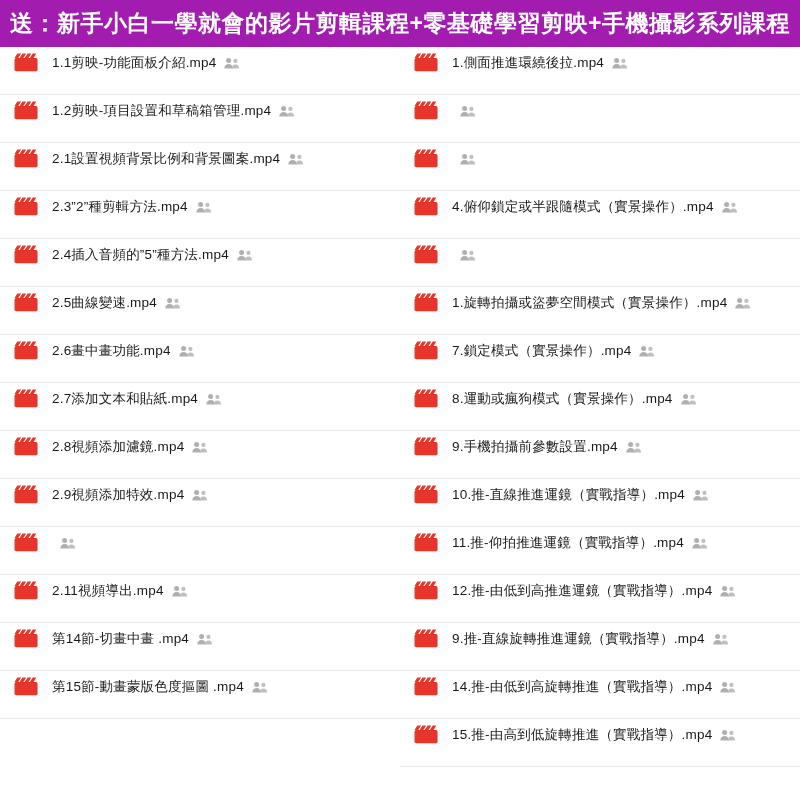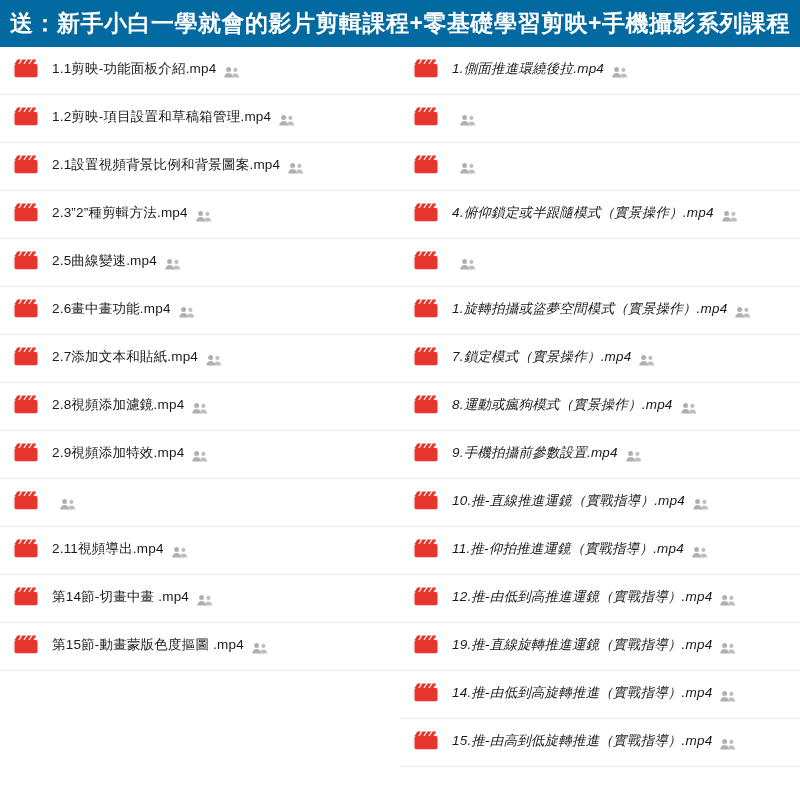--- a/index.html
+++ b/index.html
@@ -10,45 +10,45 @@
     font-family: "Liberation Sans", sans-serif;
   }
   .page {
     width: 800px; height: 800px;
     position: relative;
     overflow: hidden;
     background: #fff;
   }
   .banner {
     width: 100%;
-    background: #0369a1;
+    background: #a21caf;
     color: #ffffff;
     font-size: 23px;
     font-weight: bold;
     letter-spacing: 0.5px;
     padding: 10px 8px 11px 8px;
     text-align: center;
     line-height: 1.15;
     white-space: nowrap;
   }
   .columns {
     display: flex;
     width: 100%;
     padding: 0;
   }
   .col {
     width: 50%;
     display: flex;
     flex-direction: column;
   }
   .col-left { padding-left: 0px; }
-  .col-right { padding-left: 0px; font-style: italic; }
+  .col-right { padding-left: 0px; }
   .row {
     display: flex;
-    align-items: flex-end;
+    align-items: center;
     height: 48px;
     border-bottom: 1px solid #e9e9e9;
     padding: 0 10px 16px 14px;
   }
   .row:last-child { border-bottom: 1px solid #e9e9e9; }
   .clap {
     flex: 0 0 auto;
     width: 24px; height: 19px;
     margin-right: 14px;
     position: relative;
@@ -163,20 +163,40 @@
         <div class="row">
           <span class="clap">
             <svg width="24" height="19" viewBox="0 0 24 19" xmlns="http://www.w3.org/2000/svg">
               <rect x="0.5" y="5" width="23" height="13.2" rx="1.6" fill="#e8352b"></rect>
               <path d="M0.5 5 L3.4 0.6 L7.1 0.6 L4.2 5 Z" fill="#e8352b"></path>
               <path d="M5.6 5 L8.5 0.6 L12.2 0.6 L9.3 5 Z" fill="#e8352b"></path>
               <path d="M10.7 5 L13.6 0.6 L17.3 0.6 L14.4 5 Z" fill="#e8352b"></path>
               <path d="M15.8 5 L18.7 0.6 L22.4 0.6 L19.5 5 Z" fill="#e8352b"></path>
             </svg>
           </span>
+          <span class="label">2.4插入音頻的”5”種方法.mp4</span>
+          <span class="people">
+            <svg width="16" height="12" viewBox="0 0 16 12" xmlns="http://www.w3.org/2000/svg">
+              <circle cx="4.6" cy="3.4" r="2.5" fill="#6f6f6f"></circle>
+              <path d="M0.3 11.4 C0.3 8.4 2.2 6.9 4.6 6.9 C7 6.9 8.9 8.4 8.9 11.4 Z" fill="#6f6f6f"></path>
+              <circle cx="11.4" cy="3.9" r="2.1" fill="#8c8c8c"></circle>
+              <path d="M7.8 11.4 C7.8 8.9 9.4 7.6 11.4 7.6 C13.5 7.6 15.1 8.9 15.1 11.4 Z" fill="#8c8c8c"></path>
+            </svg>
+          </span>
+        </div>
+        <div class="row">
+          <span class="clap">
+            <svg width="24" height="19" viewBox="0 0 24 19" xmlns="http://www.w3.org/2000/svg">
+              <rect x="0.5" y="5" width="23" height="13.2" rx="1.6" fill="#e8352b"></rect>
+              <path d="M0.5 5 L3.4 0.6 L7.1 0.6 L4.2 5 Z" fill="#e8352b"></path>
+              <path d="M5.6 5 L8.5 0.6 L12.2 0.6 L9.3 5 Z" fill="#e8352b"></path>
+              <path d="M10.7 5 L13.6 0.6 L17.3 0.6 L14.4 5 Z" fill="#e8352b"></path>
+              <path d="M15.8 5 L18.7 0.6 L22.4 0.6 L19.5 5 Z" fill="#e8352b"></path>
+            </svg>
+          </span>
           <span class="label">2.5曲線變速.mp4</span>
           <span class="people">
             <svg width="16" height="12" viewBox="0 0 16 12" xmlns="http://www.w3.org/2000/svg">
               <circle cx="4.6" cy="3.4" r="2.5" fill="#6f6f6f"></circle>
               <path d="M0.3 11.4 C0.3 8.4 2.2 6.9 4.6 6.9 C7 6.9 8.9 8.4 8.9 11.4 Z" fill="#6f6f6f"></path>
               <circle cx="11.4" cy="3.9" r="2.1" fill="#8c8c8c"></circle>
               <path d="M7.8 11.4 C7.8 8.9 9.4 7.6 11.4 7.6 C13.5 7.6 15.1 8.9 15.1 11.4 Z" fill="#8c8c8c"></path>
             </svg>
           </span>
         </div>
@@ -581,21 +601,21 @@
         <div class="row">
           <span class="clap">
             <svg width="24" height="19" viewBox="0 0 24 19" xmlns="http://www.w3.org/2000/svg">
               <rect x="0.5" y="5" width="23" height="13.2" rx="1.6" fill="#e8352b"></rect>
               <path d="M0.5 5 L3.4 0.6 L7.1 0.6 L4.2 5 Z" fill="#e8352b"></path>
               <path d="M5.6 5 L8.5 0.6 L12.2 0.6 L9.3 5 Z" fill="#e8352b"></path>
               <path d="M10.7 5 L13.6 0.6 L17.3 0.6 L14.4 5 Z" fill="#e8352b"></path>
               <path d="M15.8 5 L18.7 0.6 L22.4 0.6 L19.5 5 Z" fill="#e8352b"></path>
             </svg>
           </span>
-          <span class="label">19.推-直線旋轉推進運鏡（實戰指導）.mp4</span>
+          <span class="label">9.推-直線旋轉推進運鏡（實戰指導）.mp4</span>
           <span class="people">
             <svg width="16" height="12" viewBox="0 0 16 12" xmlns="http://www.w3.org/2000/svg">
               <circle cx="4.6" cy="3.4" r="2.5" fill="#6f6f6f"></circle>
               <path d="M0.3 11.4 C0.3 8.4 2.2 6.9 4.6 6.9 C7 6.9 8.9 8.4 8.9 11.4 Z" fill="#6f6f6f"></path>
               <circle cx="11.4" cy="3.9" r="2.1" fill="#8c8c8c"></circle>
               <path d="M7.8 11.4 C7.8 8.9 9.4 7.6 11.4 7.6 C13.5 7.6 15.1 8.9 15.1 11.4 Z" fill="#8c8c8c"></path>
             </svg>
           </span>
         </div>
         <div class="row">

